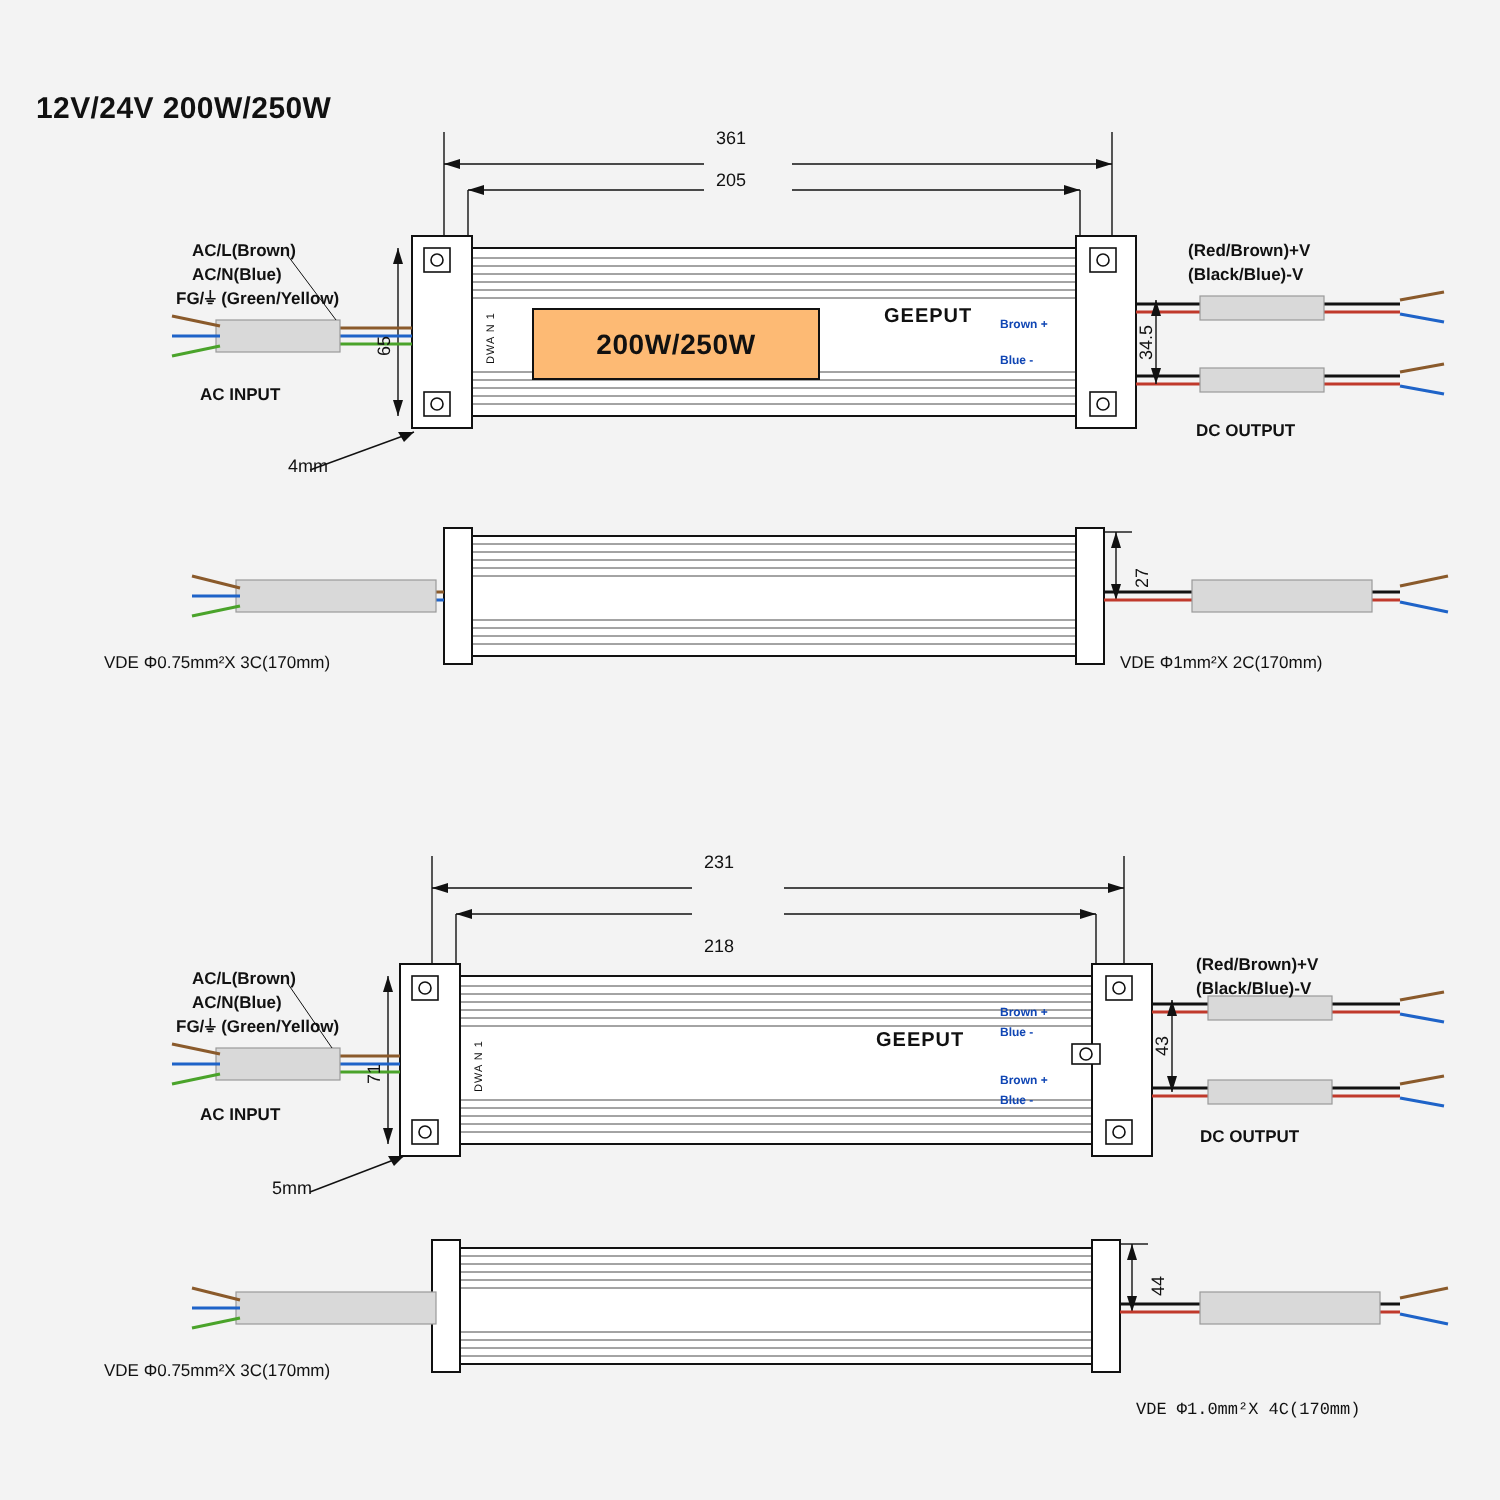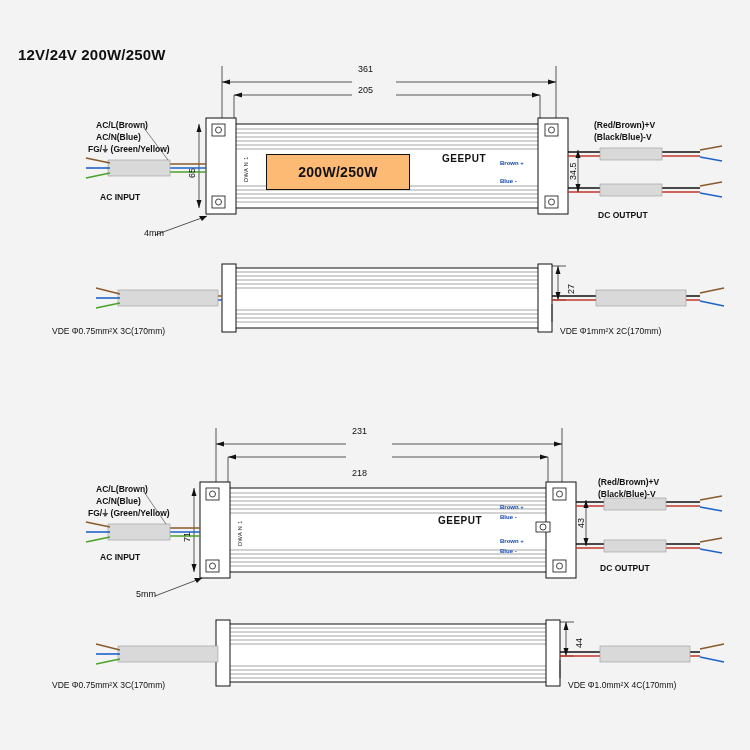--- a/index.html
+++ b/index.html
@@ -298,15 +298,15 @@
 
   <div class="abs brand" style="left:438px;top:515px;">GEEPUT</div>
   <div class="abs vlabel" style="left:237px;top:546px;">DWA  N  1</div>
 
   <div class="abs bl" style="left:500px;top:504px;">Brown +</div>
   <div class="abs bl" style="left:500px;top:514px;">Blue -</div>
   <div class="abs bl" style="left:500px;top:538px;">Brown +</div>
   <div class="abs bl" style="left:500px;top:548px;">Blue -</div>
 
   <div class="abs vde" style="left:52px;top:680px;">VDE Φ0.75mm²X 3C(170mm)</div>
-  <div class="abs vde" style="left:568px;top:680px;">VDE Φ1.0mm²X 4C(170mm)</div>
+  <div class="abs vde" style="left:568px;top:700px;font-family:Liberation Mono, monospace;">VDE Φ1.0mm²X 4C(170mm)</div>
 
 </div>
 
 </body></html>

